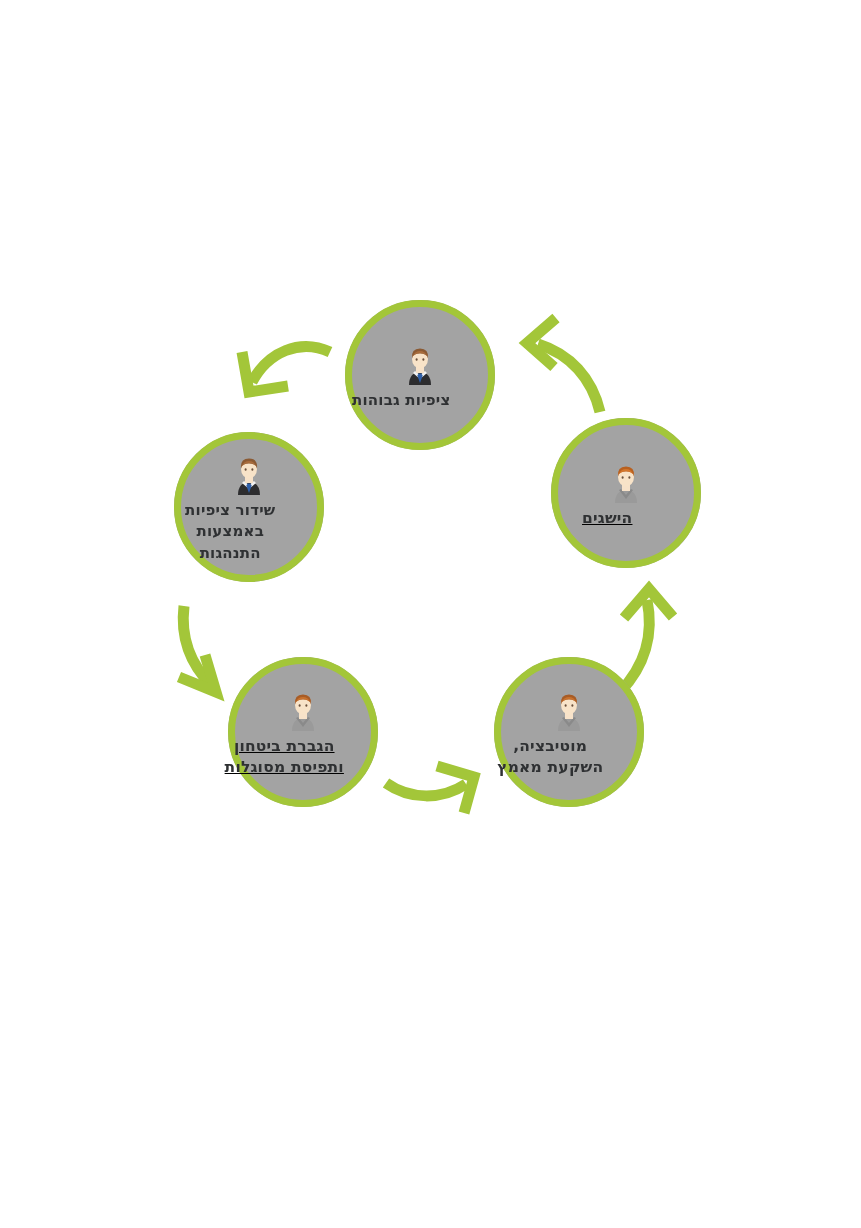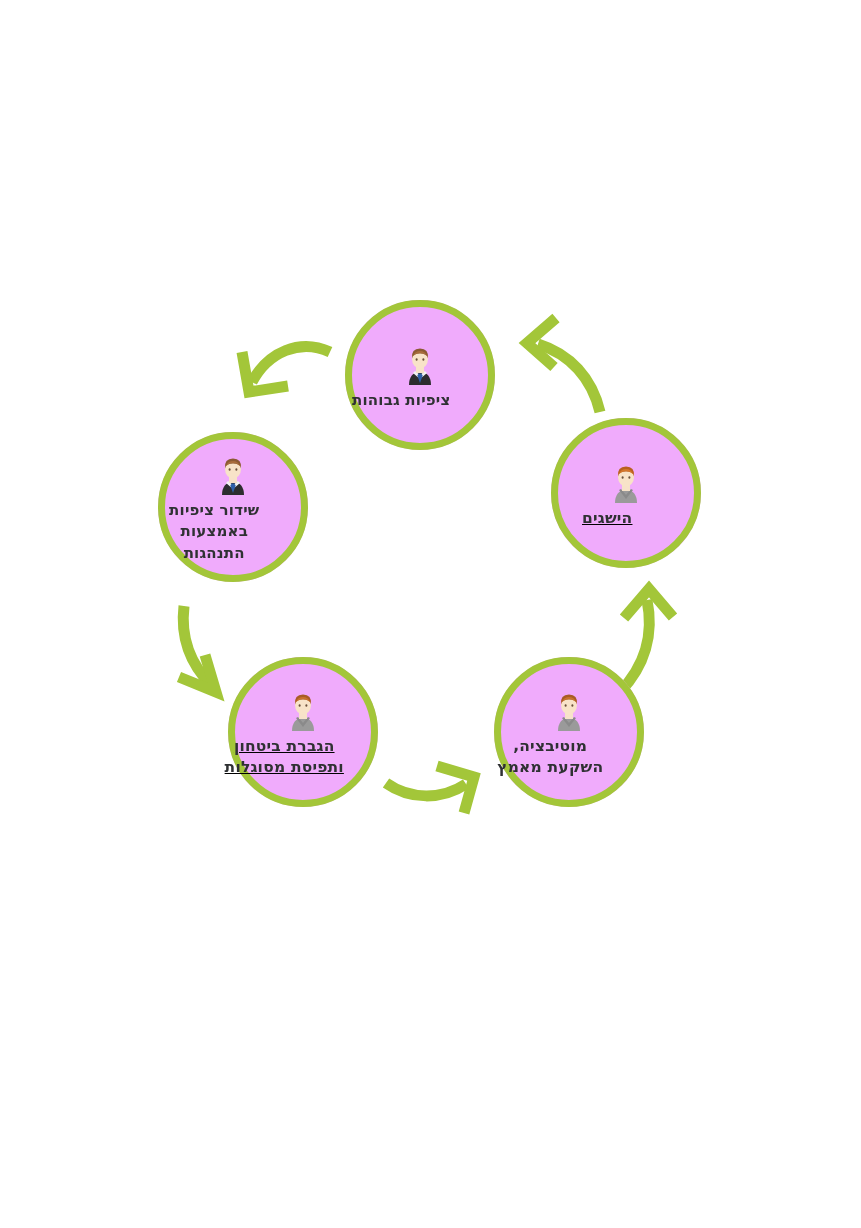--- a/index.html
+++ b/index.html
@@ -30,21 +30,21 @@
     top: 0;
     width: 861px;
     height: 1228px;
     pointer-events: none;
   }
 
   .node {
     position: absolute;
     box-sizing: border-box;
     border-radius: 50%;
-    background: #f0abfc;
+    background: #a3a3a3;
     display: flex;
     flex-direction: column;
     align-items: center;
     justify-content: center;
   }
 
   .node-ring {
     position: absolute;
     left: 0;
     top: 0;
@@ -76,21 +76,21 @@
     letter-spacing: 0.2px;
     width: 150%;
     margin-left: -25%;
   }
 
   
   #node-0 { left: 345px; top: 300px;  width: 150px; height: 150px; }
   #node-1 { left: 551px; top: 418px;  width: 150px; height: 150px; text-decoration: underline; }
   #node-2 { left: 494px; top: 657px;  width: 150px; height: 150px; }
   #node-3 { left: 228px; top: 657px;  width: 150px; height: 150px; text-decoration: underline; }
-  #node-4 { left: 158px; top: 432px;  width: 150px; height: 150px; }
+  #node-4 { left: 174px; top: 432px;  width: 150px; height: 150px; }
 
   #node-0 .node-label { font-size: 15px; }
   #node-1 .node-label { font-size: 15.5px; }
   #node-2 .node-label { font-size: 15.5px; }
   #node-3 .node-label { font-size: 15.5px; }
   #node-4 .node-label { font-size: 15px; line-height: 1.42; }
 </style>
 </head>
 <body>
 

